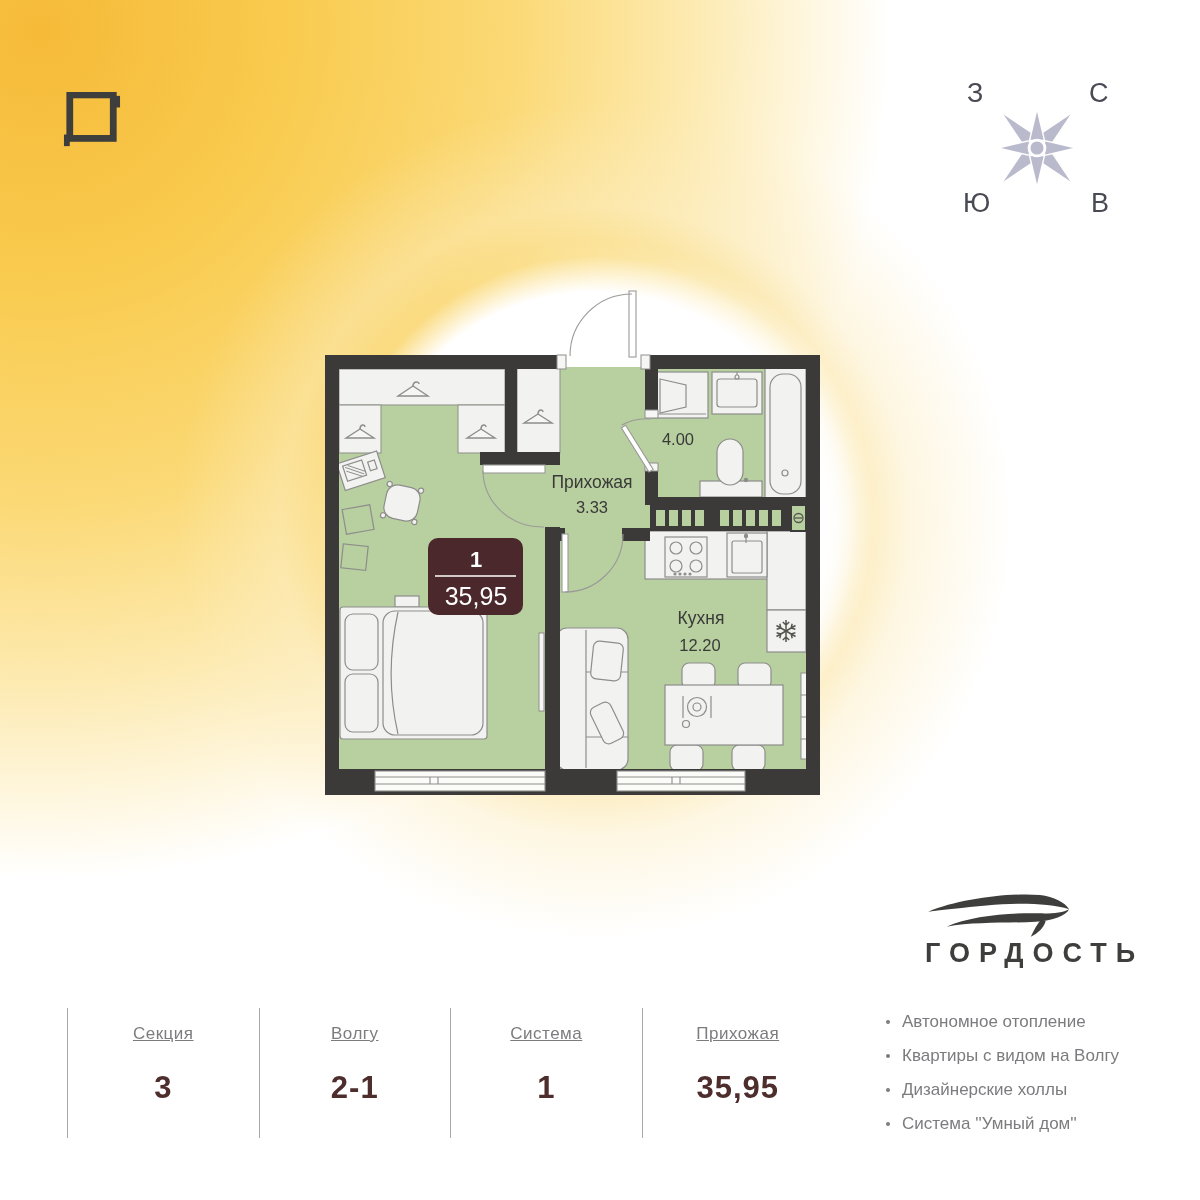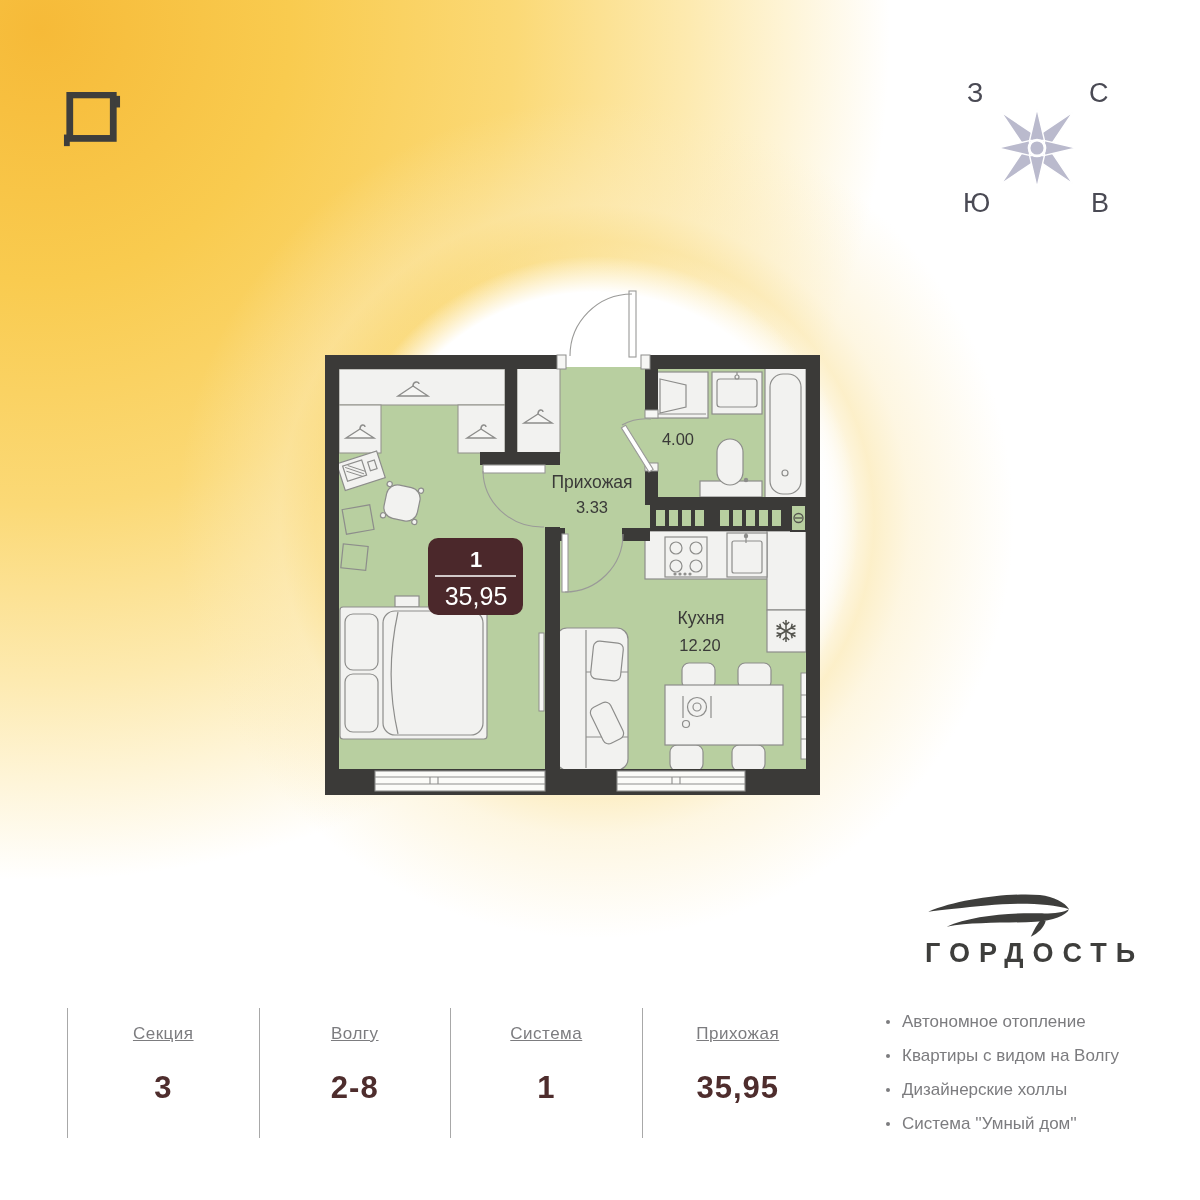--- a/index.html
+++ b/index.html
@@ -326,21 +326,21 @@
     </div>
   </div>
 
   <div class="abs summary">
     <div class="sum-col">
       <div class="sum-label">Секция</div>
       <div class="sum-value">3</div>
     </div>
     <div class="sum-col">
       <div class="sum-label">Волгу</div>
-      <div class="sum-value">2-8</div>
+      <div class="sum-value">2-1</div>
     </div>
     <div class="sum-col">
       <div class="sum-label">Система</div>
       <div class="sum-value">1</div>
     </div>
     <div class="sum-col">
       <div class="sum-label">Прихожая</div>
       <div class="sum-value">35,95</div>
     </div>
   </div>

